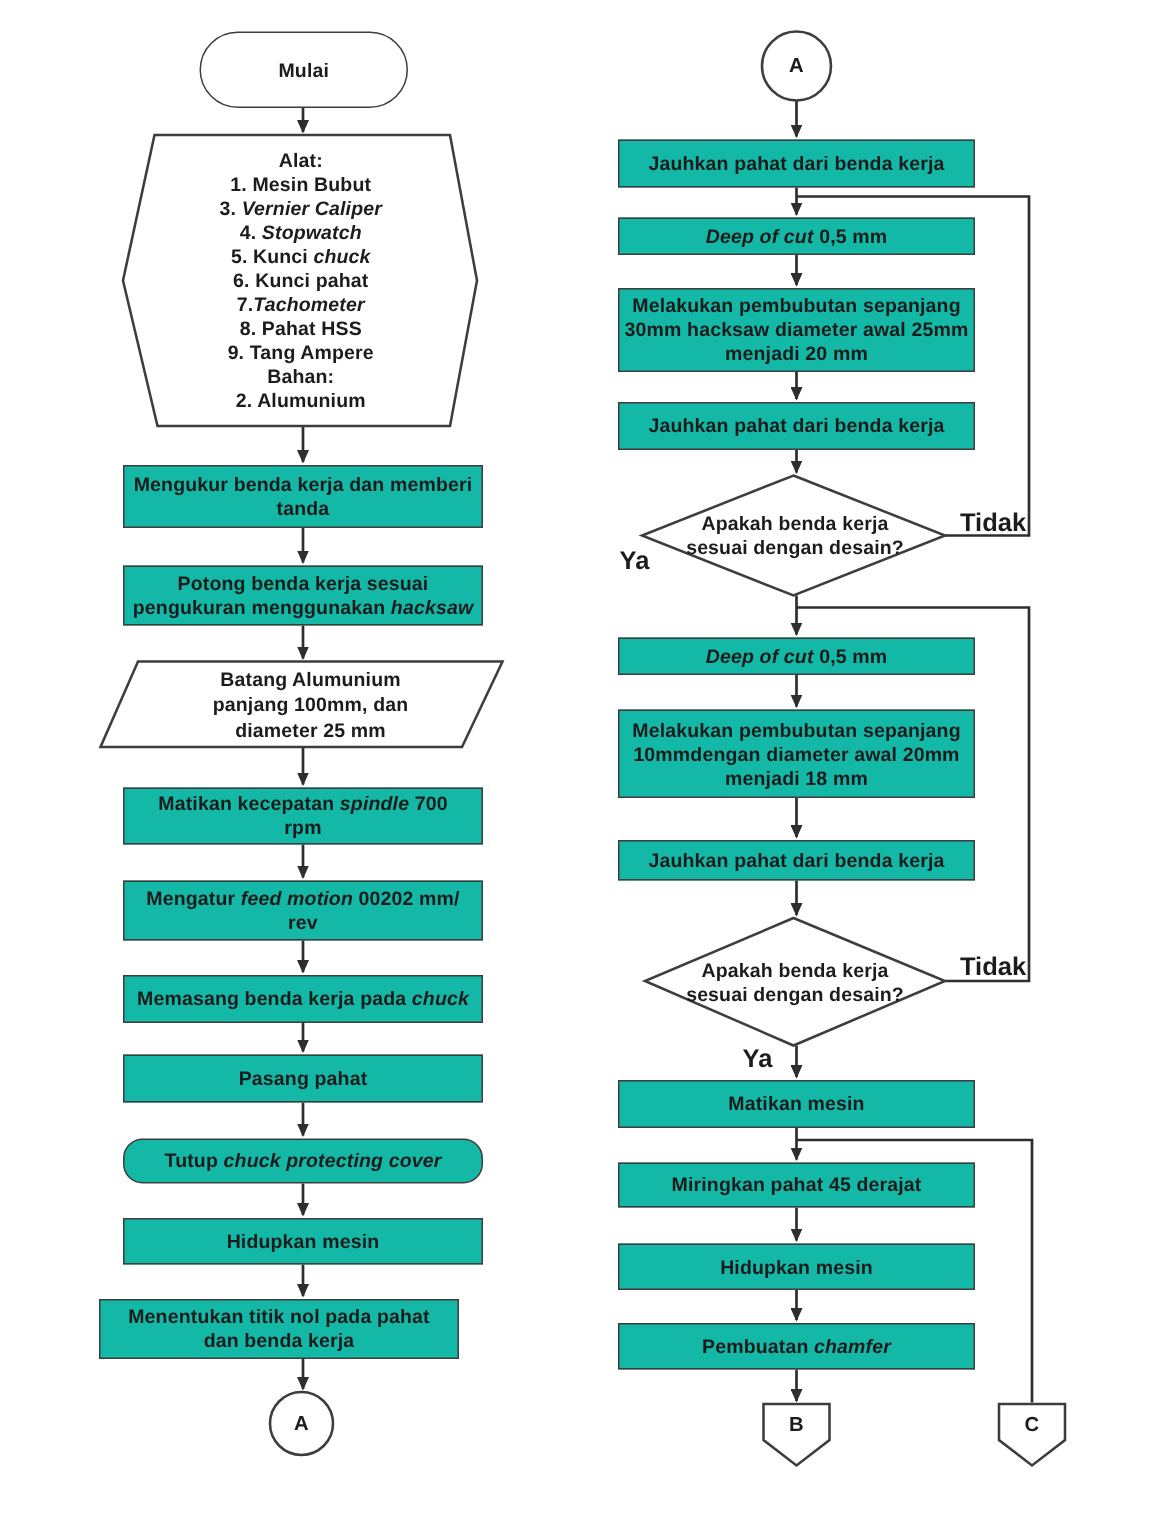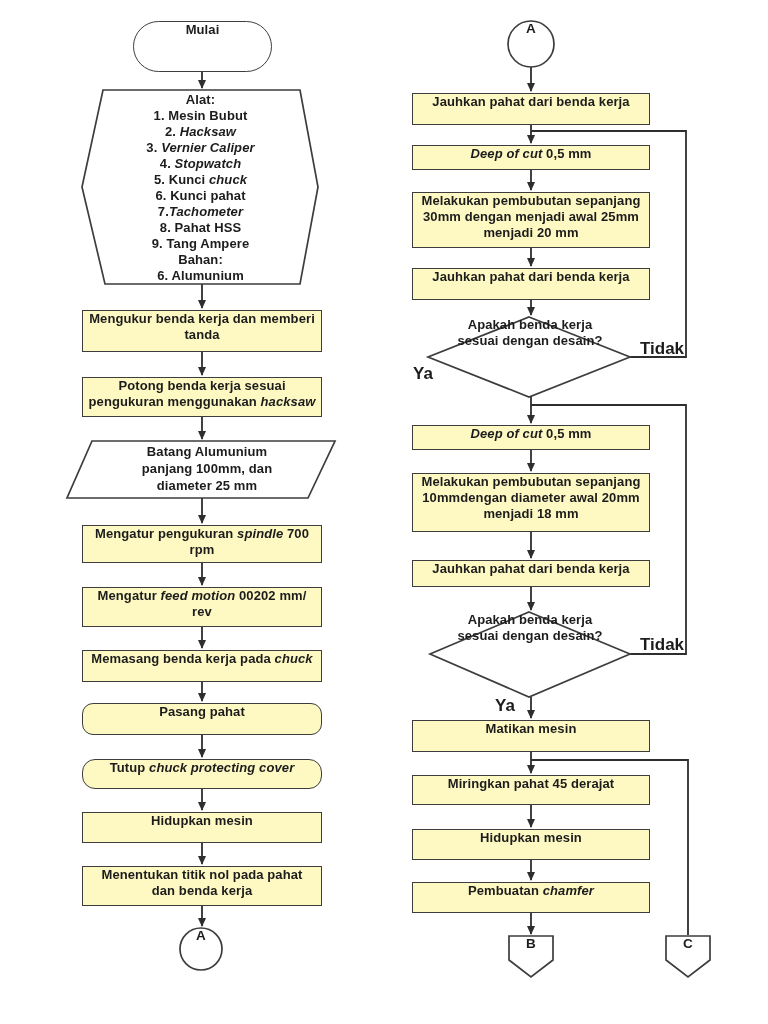--- a/index.html
+++ b/index.html
@@ -2,46 +2,46 @@
 <html><head>
 <meta charset="utf-8">
 <style>
   html,body{margin:0;padding:0;background:#ffffff;}
   .page{
     position:relative;width:768px;height:1024px;background:#ffffff;overflow:hidden;
     font-family:"Liberation Sans",sans-serif;font-weight:700;color:#1c1c1c;
   }
   svg.wires{position:absolute;left:0;top:0;width:768px;height:1024px;}
   .node{
-    position:absolute;display:flex;flex-direction:column;justify-content:flex-start;
+    position:absolute;display:flex;flex-direction:column;justify-content:center;
     text-align:center;font-size:13px;line-height:16px;box-sizing:border-box;
     letter-spacing:0.1px;
   }
   .node .ln{width:100%;}
   .node i{font-style:italic;}
-  .rect{border:1.7px solid #3d3d3d;background:#fef9c3;}
+  .rect{border:1.7px solid #3d3d3d;background:#14b8a6;}
   .stadium{border:1.7px solid #3d3d3d;background:#ffffff;border-radius:26px;}
   .overlay{background:transparent;}
   .io-text{line-height:17px;}
   .lbl{position:absolute;font-size:17px;text-align:center;}
   .letter{font-size:13.5px;}
 
   
   .n-start{left:133px;top:21px;width:139px;height:51px;}
   .n-prep{left:86px;top:92px;width:229px;height:190px;}
   .n-lp1{left:82px;top:310px;width:240px;height:42px;}
   .n-lp2{left:82px;top:377px;width:240px;height:40px;}
   .n-io{left:92px;top:443px;width:230px;height:53px;}
   .n-lp3{left:82px;top:525px;width:240px;height:38px;}
   .n-lp4{left:82px;top:587px;width:240px;height:40px;}
   .n-lp5{left:82px;top:650px;width:240px;height:32px;}
-  .n-lp6{left:82px;top:703px;width:240px;height:32px;border-radius:11px;}
+  .n-lp6{left:82px;top:703px;width:240px;height:32px;}
   .n-lp7{left:82px;top:759px;width:240px;height:30px;border-radius:13px;}
   .n-lp8{left:82px;top:812px;width:240px;height:31px;}
-  .n-lp9{left:82px;top:866px;width:240px;height:40px;}
+  .n-lp9{left:66px;top:866px;width:240px;height:40px;}
   .n-connAL{left:180px;top:928px;width:42px;height:42px;}
 
   
   .n-connAR{left:508px;top:21px;width:46px;height:46px;}
   .n-rp1{left:412px;top:93px;width:238px;height:32px;}
   .n-rp2{left:412px;top:145px;width:238px;height:25px;}
   .n-rp3{left:412px;top:192px;width:238px;height:56px;}
   .n-rp4{left:412px;top:268px;width:238px;height:32px;}
   .n-d1{left:429px;top:317px;width:202px;height:80px;}
   .n-rp5{left:412px;top:425px;width:238px;height:25px;}
@@ -120,46 +120,45 @@
       <polygon points="666,936 710,936 710,960 688,977 666,960"></polygon>
     </g>
   </svg>
 
   <div class="node stadium n-start">
       <div class="ln"><span>Mulai</span></div>
     </div>
   <div class="node overlay n-prep">
       <div class="ln"><span>Alat:</span></div>
       <div class="ln"><span>1. Mesin Bubut</span></div>
-      <div class="ln"><span>2. </span><i>Hacksaw</i></div>
       <div class="ln"><span>3. </span><i>Vernier Caliper</i></div>
       <div class="ln"><span>4. </span><i>Stopwatch</i></div>
       <div class="ln"><span>5. Kunci </span><i>chuck</i></div>
       <div class="ln"><span>6. Kunci pahat</span></div>
       <div class="ln"><span>7.</span><i>Tachometer</i></div>
       <div class="ln"><span>8. Pahat HSS</span></div>
       <div class="ln"><span>9. Tang Ampere</span></div>
       <div class="ln"><span>Bahan:</span></div>
-      <div class="ln"><span>6. Alumunium</span></div>
+      <div class="ln"><span>2. Alumunium</span></div>
     </div>
   <div class="node rect n-lp1">
       <div class="ln"><span>Mengukur benda kerja dan memberi</span></div>
       <div class="ln"><span>tanda</span></div>
     </div>
   <div class="node rect n-lp2">
       <div class="ln"><span>Potong benda kerja sesuai</span></div>
       <div class="ln"><span>pengukuran menggunakan </span><i>hacksaw</i></div>
     </div>
   <div class="node overlay io-text n-io">
       <div class="ln"><span>Batang Alumunium</span></div>
       <div class="ln"><span>panjang 100mm, dan</span></div>
       <div class="ln"><span>diameter 25 mm</span></div>
     </div>
   <div class="node rect n-lp3">
-      <div class="ln"><span>Mengatur pengukuran </span><i>spindle</i><span> 700</span></div>
+      <div class="ln"><span>Matikan kecepatan </span><i>spindle</i><span> 700</span></div>
       <div class="ln"><span>rpm</span></div>
     </div>
   <div class="node rect n-lp4">
       <div class="ln"><span>Mengatur </span><i>feed motion</i><span> 00202 mm/</span></div>
       <div class="ln"><span>rev</span></div>
     </div>
   <div class="node rect n-lp5">
       <div class="ln"><span>Memasang benda kerja pada </span><i>chuck</i></div>
     </div>
   <div class="node rect n-lp6">
@@ -179,21 +178,21 @@
 
   <div class="node overlay letter n-connAR">A</div>
   <div class="node rect n-rp1">
       <div class="ln"><span>Jauhkan pahat dari benda kerja</span></div>
     </div>
   <div class="node rect n-rp2">
       <div class="ln"><i>Deep of cut</i><span> 0,5 mm</span></div>
     </div>
   <div class="node rect n-rp3">
       <div class="ln"><span>Melakukan pembubutan sepanjang</span></div>
-      <div class="ln"><span>30mm dengan menjadi awal 25mm</span></div>
+      <div class="ln"><span>30mm hacksaw diameter awal 25mm</span></div>
       <div class="ln"><span>menjadi 20 mm</span></div>
     </div>
   <div class="node rect n-rp4">
       <div class="ln"><span>Jauhkan pahat dari benda kerja</span></div>
     </div>
   <div class="node overlay n-d1">
       <div class="ln"><span>Apakah benda kerja</span></div>
       <div class="ln"><span>sesuai dengan desain?</span></div>
     </div>
   <div class="node rect n-rp5">

